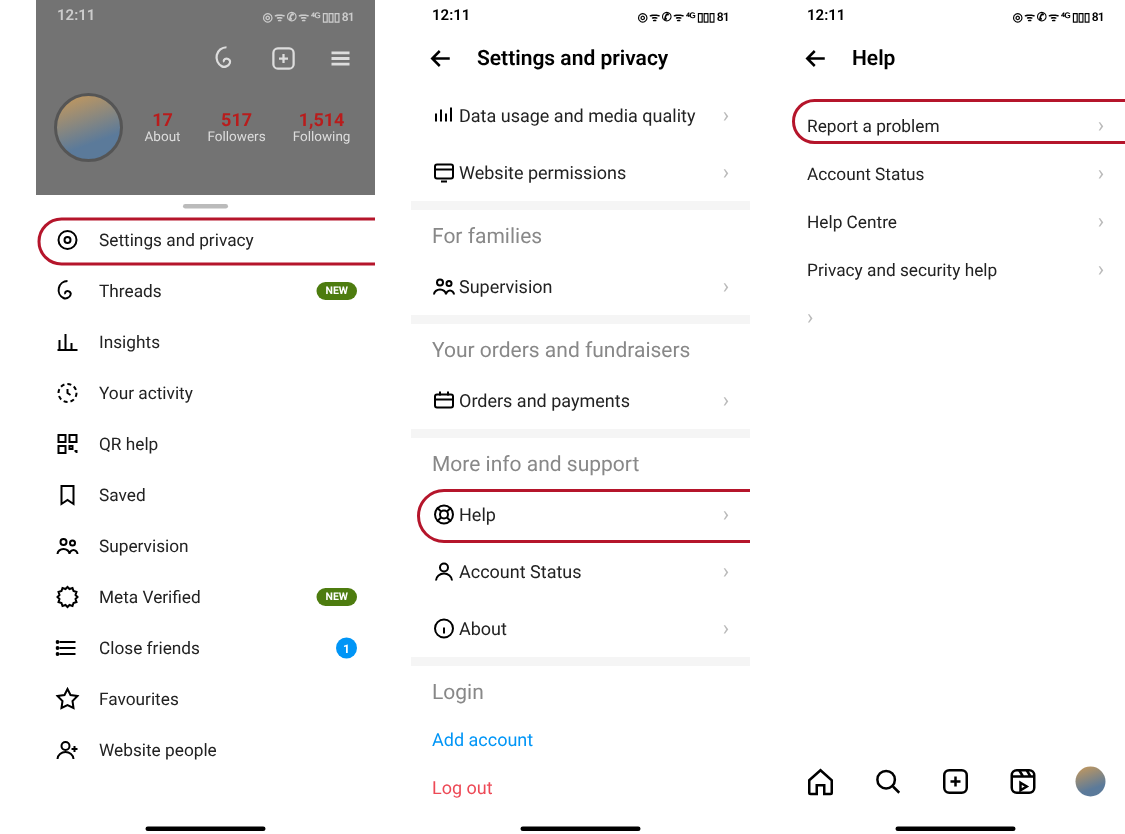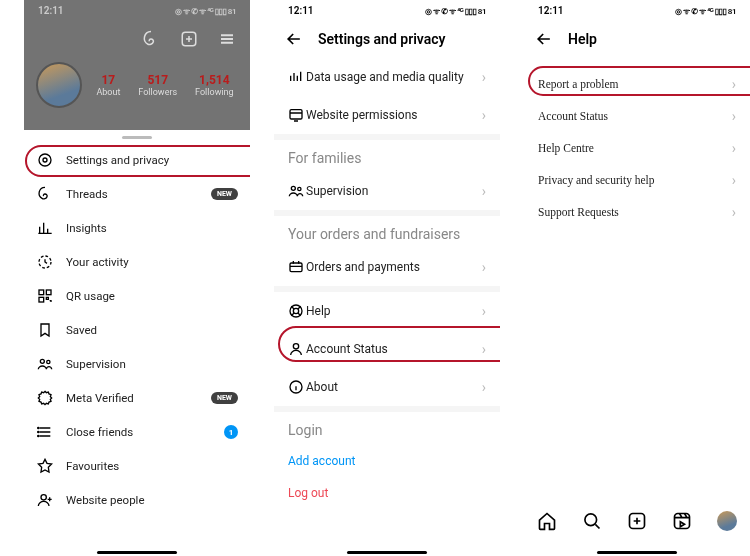--- a/index.html
+++ b/index.html
@@ -14,35 +14,35 @@
 .p1-profile { display:flex; align-items:center; padding:4px 12px; gap:10px;}
 .avatar-big { width:46px; height:46px; border-radius:50%; background: linear-gradient(160deg,#c99a5a 0%,#5b7a9a 70%); border:2px solid #555;}
 .stats { display:flex; gap:18px; flex:1; justify-content:center;}
 .stat { text-align:center; color:#ddd; font-size:9px;}
 .stat .num { font-weight:700; font-size:12px; color:#b91c1c;}
 .sheet { position:absolute; top:130px; left:0; right:0; bottom:0; background:#fff; border-radius:14px 14px 0 0; overflow-y:hidden;}
 .handle { width:30px; height:3px; background:#bbb; border-radius:3px; margin:6px auto 4px;}
 .row { display:flex; align-items:center; height:34px; padding:0 12px; gap:12px; font-size:11.5px; color:#222;}
 .row .ricon { width:18px; height:18px; flex-shrink:0; display:flex; align-items:center; justify-content:center;}
 .row .rlabel { flex:1; }
-.badge-new { background:#404040; color:#fff; font-size:7px; font-weight:700; padding:2px 6px; border-radius:8px;}
+.badge-new { background:#4d7c0f; color:#fff; font-size:7px; font-weight:700; padding:2px 6px; border-radius:8px;}
 .badge-count { background:#0095f6; color:#fff; width:14px; height:14px; border-radius:50%; display:flex; align-items:center; justify-content:center; font-size:8px; font-weight:700;}
 .highlight { border:2.5px solid #b5152b; border-radius:18px; position:absolute; pointer-events:none;}
 
 .nav-header { height:38px; display:flex; align-items:center; padding:0 10px; gap:14px; font-size:14px; font-weight:600;}
 .section-header { font-size:14px; color:#888; padding:10px 14px 6px;}
 .row2 { display:flex; align-items:center; height:38px; padding:0 14px; gap:2px; font-size:12px; color:#222;}
 .row2 .rlabel { flex:1; }
 .chev { color:#bbb; font-size:14px;}
 .gap-block { height:6px; background:#f5f5f5;}
 .login-link { color:#0095f6; font-size:12px; padding:10px 14px;}
 .logout-link { color:#ed4956; font-size:12px; padding:8px 14px;}
 
 .row3 { display:flex; align-items:center; height:32px; padding:0 14px; font-size:11.5px; color:#222;}
-.row3 .rlabel { flex:1;font-family:Liberation Serif, serif; }
+.row3 .rlabel { flex:1; }
 .bottom-nav { position:absolute; bottom:14px; left:0; right:0; height:42px; display:flex; justify-content:space-around; align-items:center; border-top:0px solid #eee;}
 .bn-icon { width:22px; height:22px; display:flex; align-items:center; justify-content:center;}
 .avatar-small { width:20px; height:20px; border-radius:50%; background:linear-gradient(160deg,#c99a5a 0%,#5b7a9a 70%);}
 .homebar { position:absolute; bottom:2px; left:50%; transform:translateX(-50%); width:80px; height:3px; background:#000; border-radius:3px;}
 svg { display:block;}
 </style>
 </head>
 <body>
 
 <div class="phone">
@@ -128,21 +128,21 @@
         </div>
         <div class="row">
           <span class="ricon">
             <svg width="16" height="16" viewBox="0 0 24 24" fill="none" stroke="#000" stroke-width="2">
               <rect x="3" y="3" width="7" height="7"></rect>
               <rect x="14" y="3" width="7" height="7"></rect>
               <rect x="3" y="14" width="7" height="7"></rect>
               <path d="M14 14h3v3h-3zM19 19h2v2"></path>
             </svg>
           </span>
-          <span class="rlabel">QR usage</span>
+          <span class="rlabel">QR help</span>
         </div>
         <div class="row">
           <span class="ricon">
             <svg width="16" height="16" viewBox="0 0 24 24" fill="none" stroke="#000" stroke-width="2">
               <path d="M6 3h12v18l-6-4-6 4z"></path>
             </svg>
           </span>
           <span class="rlabel">Saved</span>
         </div>
         <div class="row">
@@ -256,20 +256,21 @@
           <svg width="16" height="16" viewBox="0 0 24 24" fill="none" stroke="#000" stroke-width="2">
             <rect x="3" y="6" width="18" height="13" rx="2"></rect>
             <path d="M3 11h18M8 3v4M16 3v4"></path>
           </svg>
         </span>
         <span class="rlabel">Orders and payments</span>
         <span class="chev">›</span>
       </div>
     </div>
   <div class="gap-block"></div>
+  <div class="section-header">More info and support</div>
   <div id="p2-rows4">
       <div class="row2">
         <span class="ricon">
           <svg width="16" height="16" viewBox="0 0 24 24" fill="none" stroke="#000" stroke-width="2">
             <circle cx="12" cy="12" r="9"></circle>
             <circle cx="12" cy="12" r="4"></circle>
             <path d="M5 5l4 4M19 5l-4 4M5 19l4-4M19 19l-4-4"></path>
           </svg>
         </span>
         <span class="rlabel">Help</span>
@@ -329,21 +330,20 @@
       </div>
       <div class="row3">
         <span class="rlabel">Help Centre</span>
         <span class="chev">›</span>
       </div>
       <div class="row3">
         <span class="rlabel">Privacy and security help</span>
         <span class="chev">›</span>
       </div>
       <div class="row3">
-        <span class="rlabel">Support Requests</span>
         <span class="chev">›</span>
       </div>
     </div>
   <div class="highlight" style="top:66px; left:4px; width:242px; height:30px;"></div>
   <div class="bottom-nav">
     <span class="bn-icon">
         <svg width="20" height="20" viewBox="0 0 24 24" fill="none" stroke="#000" stroke-width="2">
           <path d="M3 11l9-8 9 8v10a1 1 0 01-1 1h-5v-7h-6v7H4a1 1 0 01-1-1z"></path>
         </svg>
       </span>

